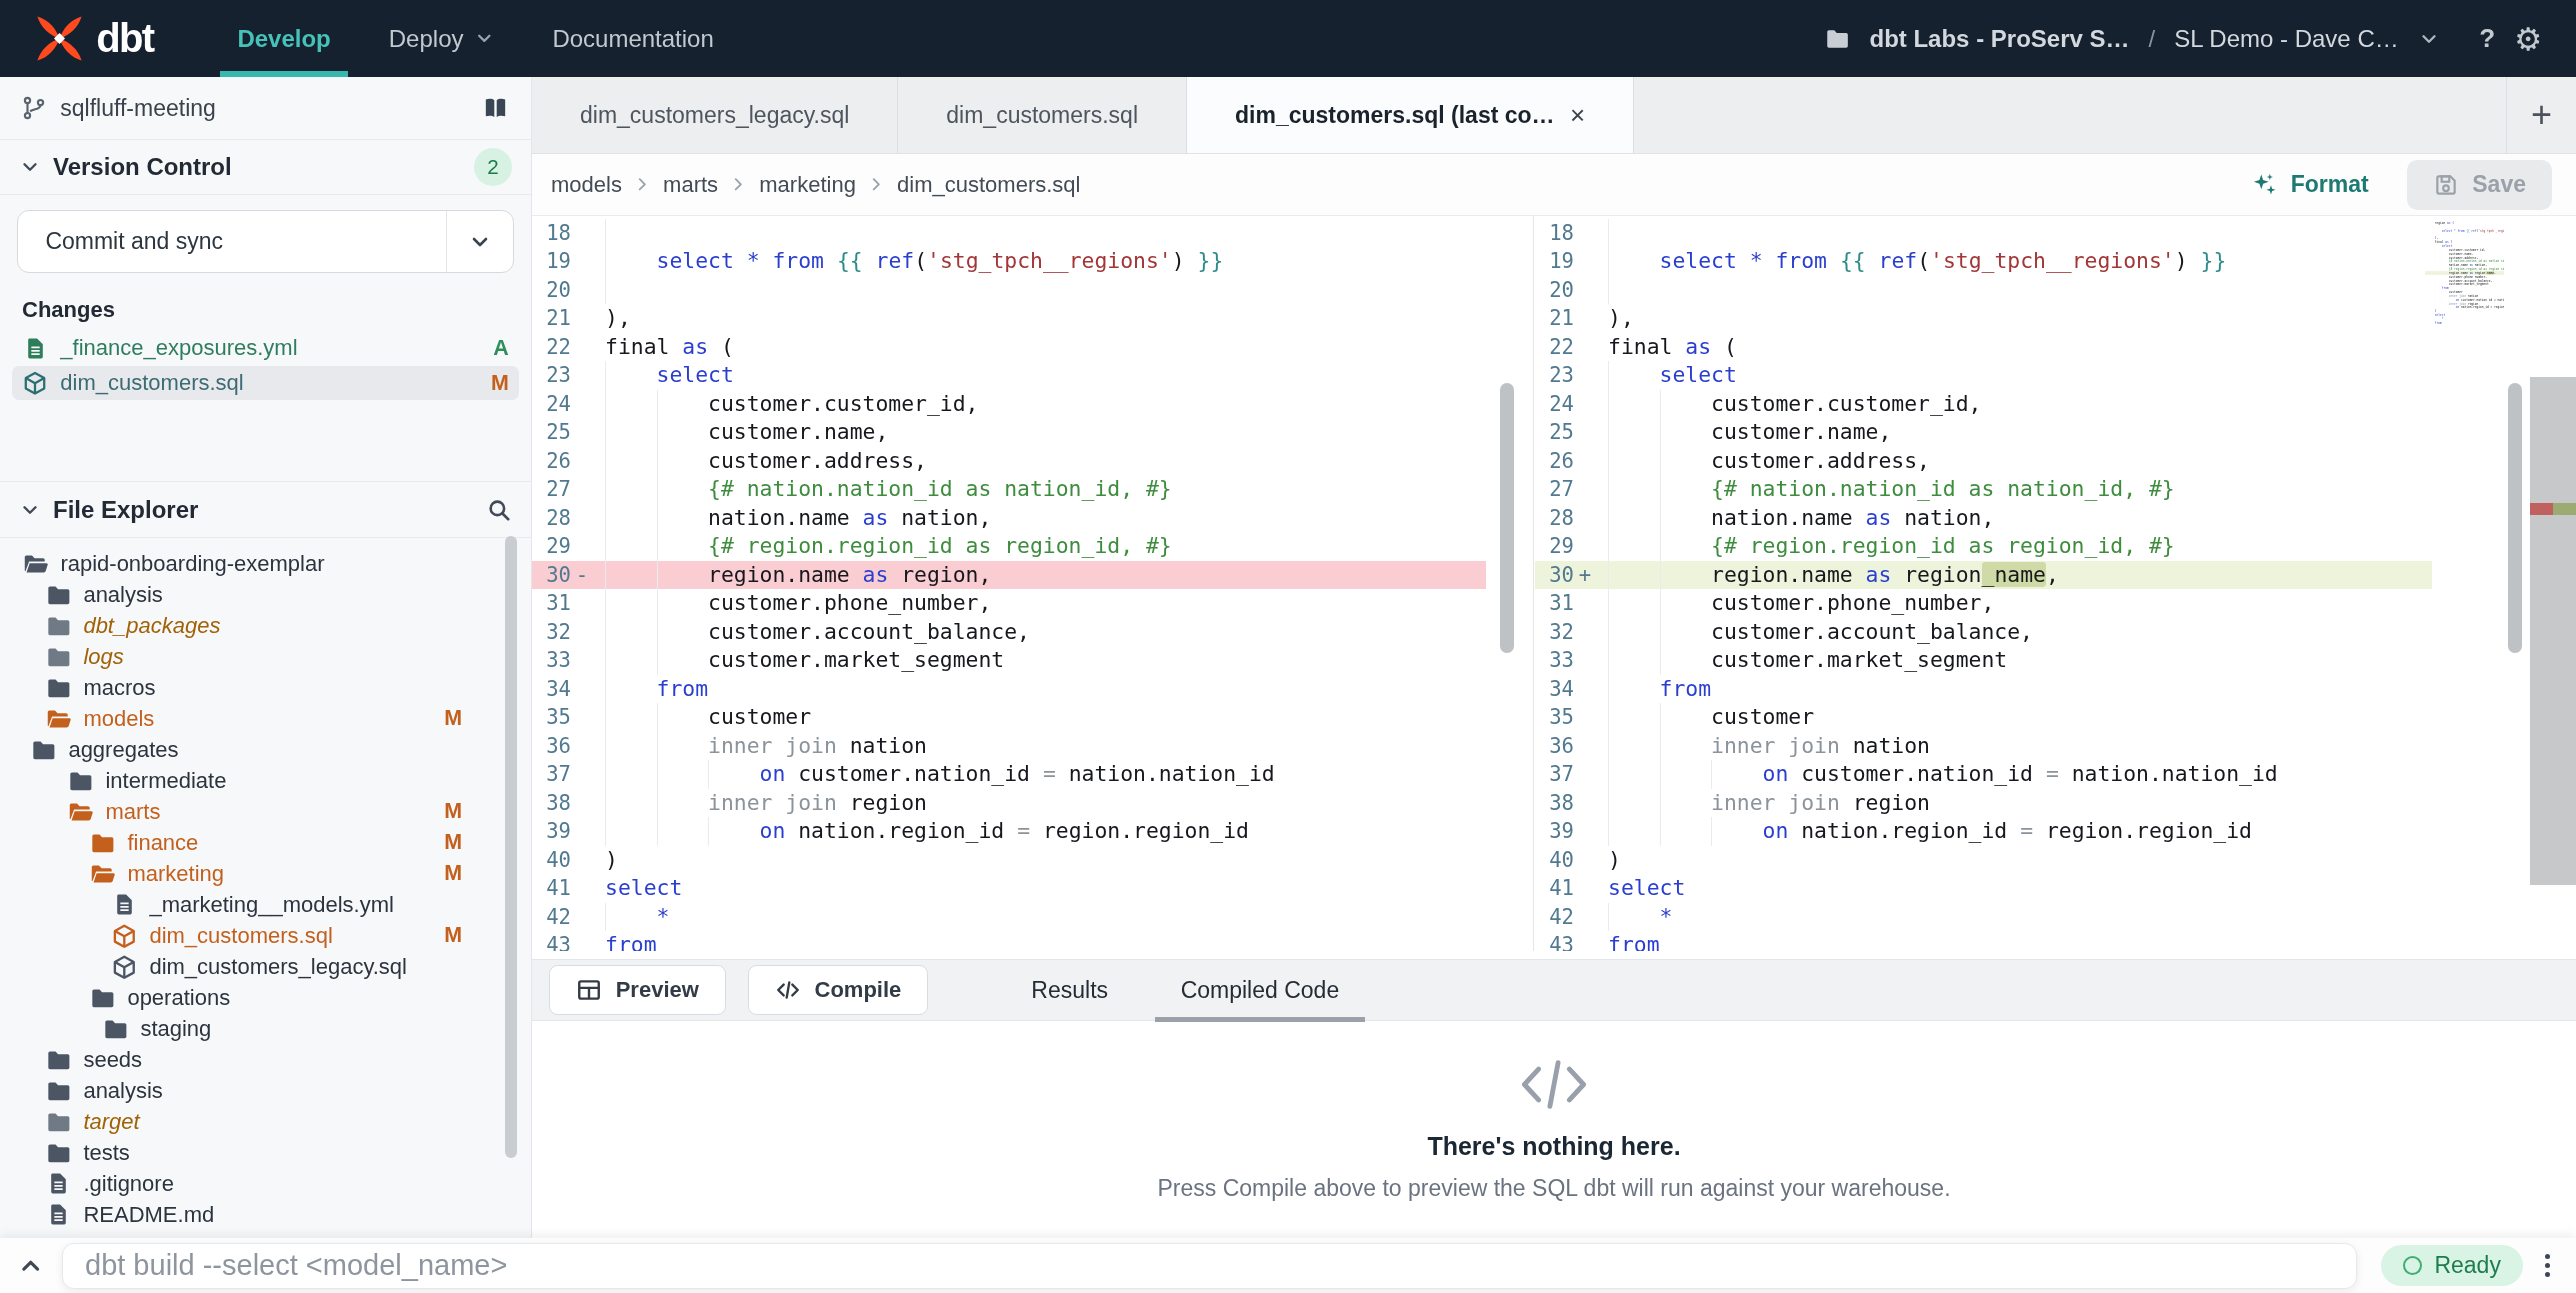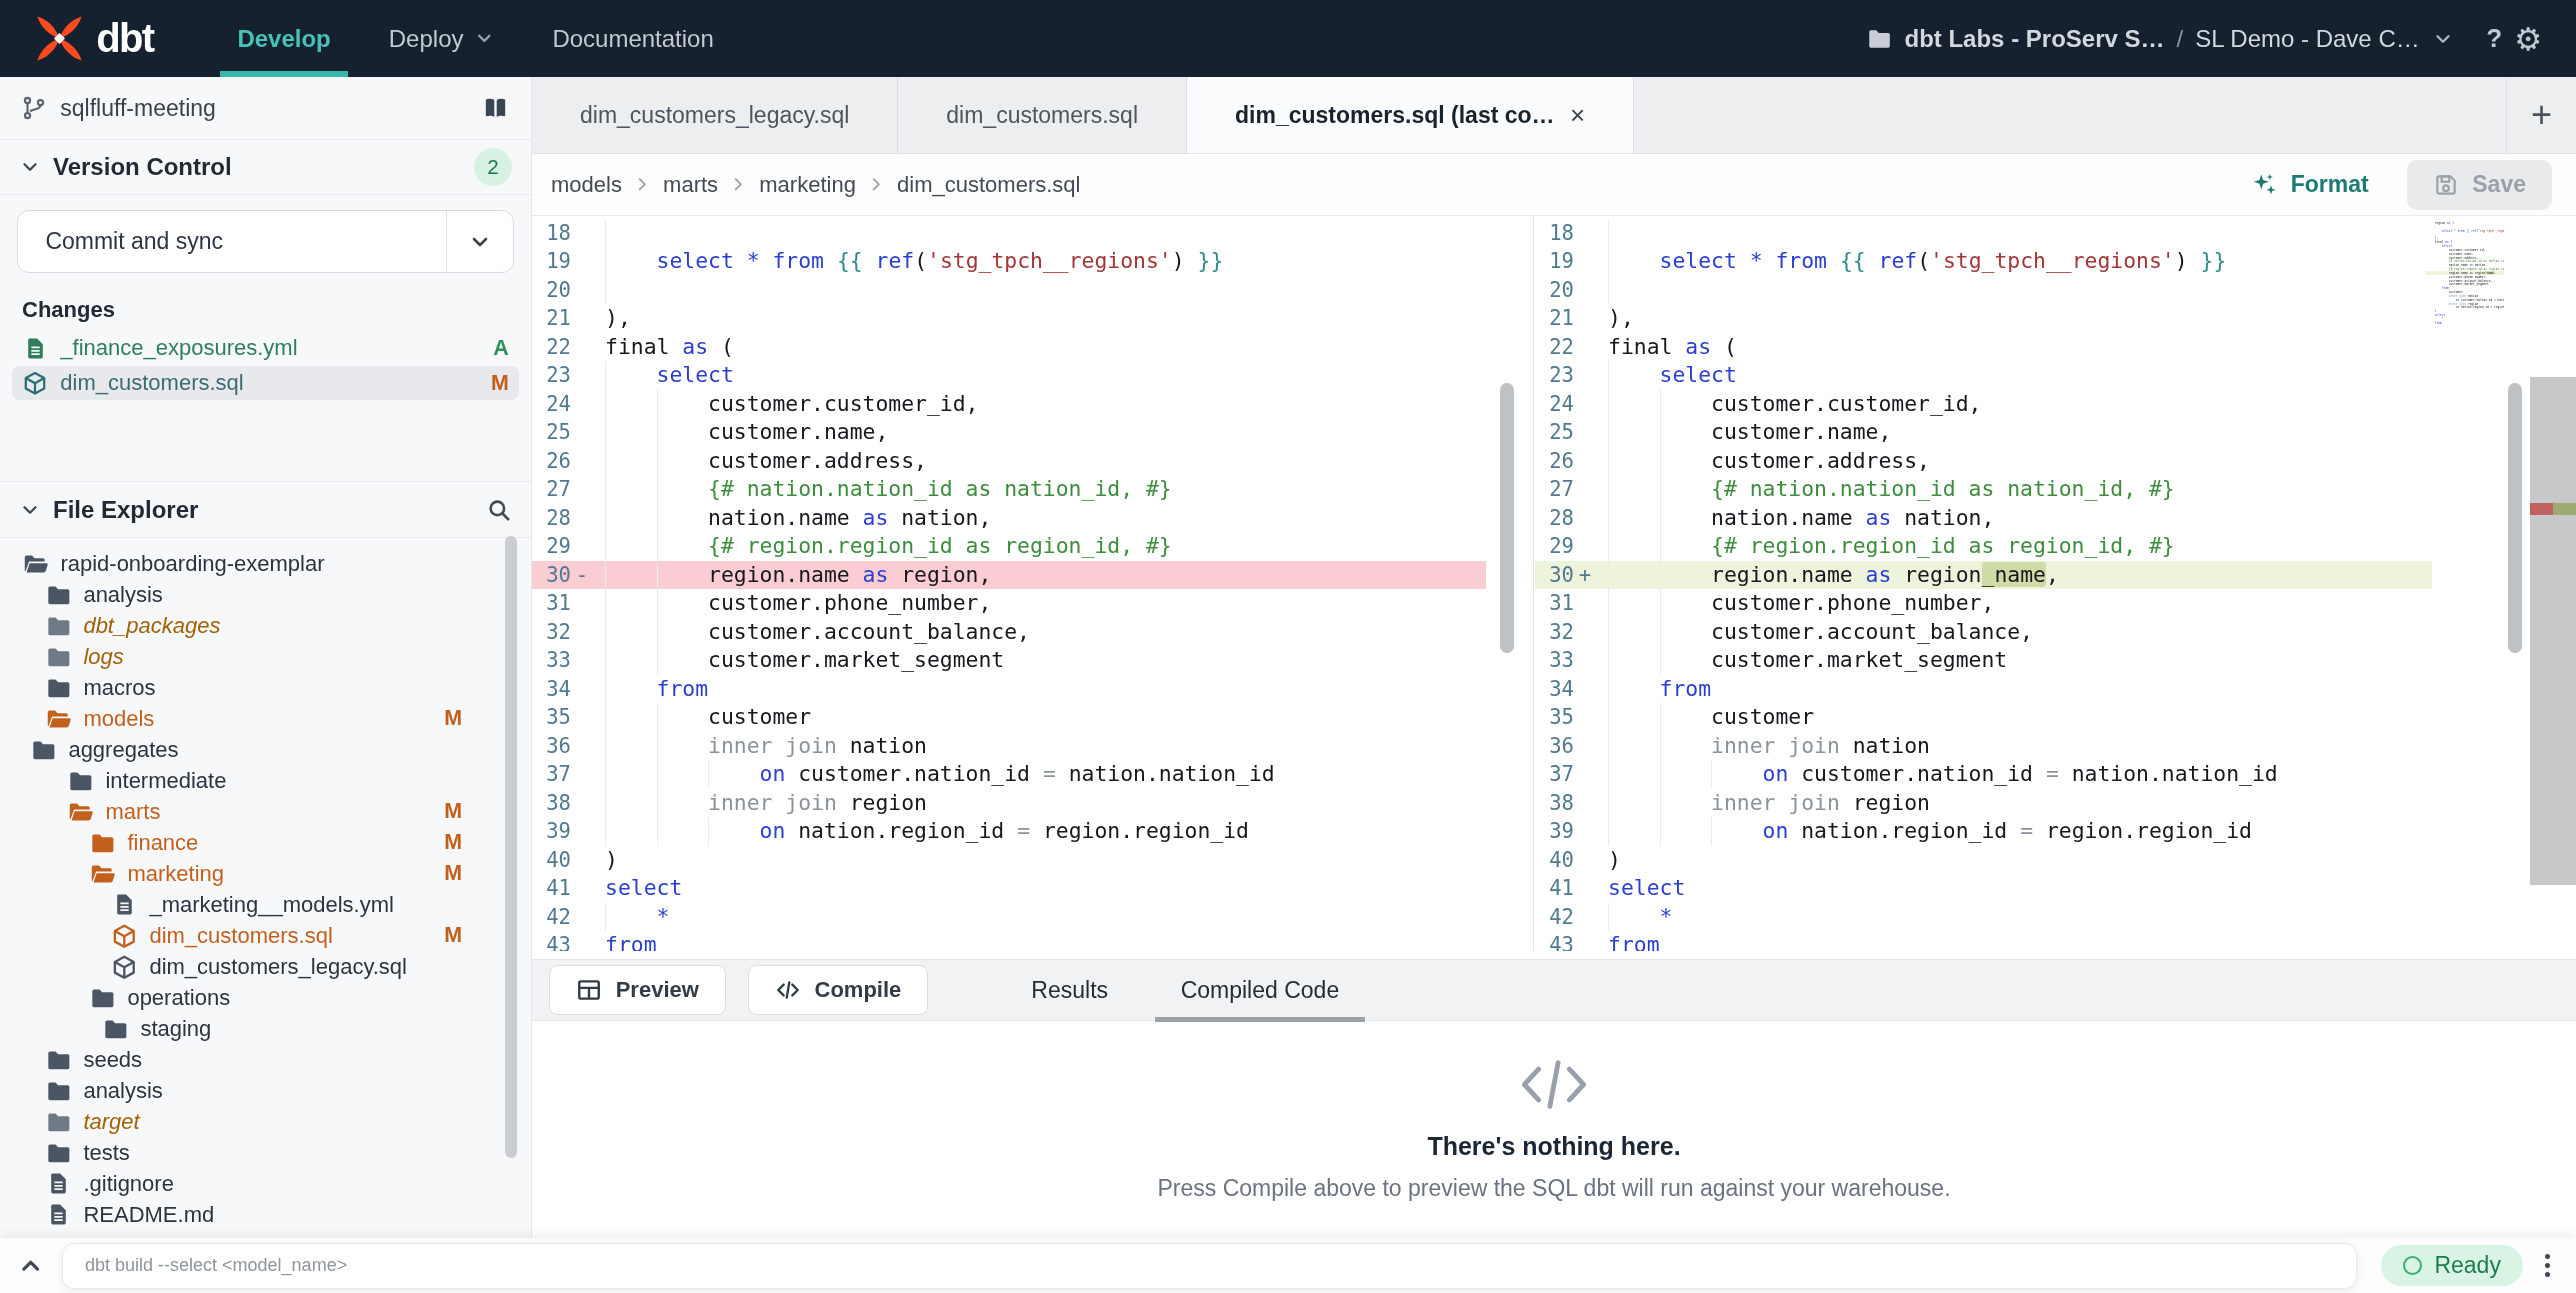--- a/index.html
+++ b/index.html
@@ -13,21 +13,21 @@
     display:flex;align-items:center;color:#c6ccd3;z-index:6}
   .logo{display:flex;align-items:center;margin-left:33px;gap:10.3px}
   .logo-mark svg{width:53px;height:53px}
   .logo-text{color:#fff;font-size:40px;font-weight:bold;letter-spacing:-1.7px}
   .nav-menus{display:flex;margin-left:55px;height:100%;align-items:stretch}
   .nav-item{position:relative;display:flex;align-items:center;padding:0 29px;font-size:24px;
     color:#c2c8cf;gap:10.3px;cursor:pointer}
   .nav-item.active{color:#46c2b8;font-weight:bold}
   .nav-item.active::after{content:"";position:absolute;left:12px;right:12px;bottom:0;height:6px;background:#38b8ad}
   .nav-item .icon{color:#9aa3ad}
-  .nav-right{margin-left:auto;display:flex;align-items:center;margin-right:34px;font-size:24px;color:#d3d8de;gap:12px}
+  .nav-right{margin-left:auto;display:flex;align-items:center;margin-right:34px;font-size:24px;color:#d3d8de;gap:19px}
   .nav-proj{display:flex;align-items:center;gap:13.7px;font-weight:bold}
   .nav-slash{color:#8b939d;font-weight:normal}
   .nav-env{font-weight:normal}
   .nav-glyph{font-size:26px;color:#c3c9d0;font-weight:bold}
   .gear-glyph{font-family:"DejaVu Sans",sans-serif;font-size:31px;font-weight:normal}
 
   
   .sidebar{position:absolute;left:0;top:77px;width:532px;height:1161px;background:#f7f8f9;
     border-right:1.7px solid #e3e6e9;overflow:hidden;z-index:2}
   .branch-row{height:63px;display:flex;align-items:center;padding:0 20.6px;border-bottom:1.7px solid #e7eaec;
@@ -134,21 +134,21 @@
   .empty-icon{color:#99a0ab;margin-bottom:19px}
   .empty-title{font-size:25px;font-weight:bold;color:#1b2733;margin-bottom:13.7px}
   .empty-sub{font-size:23px;color:#6b7380}
 
   
   .statusbar{position:absolute;left:0;top:1238px;width:2576px;height:55px;background:#fdfdfe;
     box-shadow:0 -3.4px 10.3px rgba(20,30,40,.08);display:flex;align-items:center;z-index:8}
   .collapse{width:62px;display:flex;justify-content:center;color:#3f4854;cursor:pointer}
   .cmd-input{flex:1;height:46px;border:1.7px solid #e6e9ec;border-radius:12px;background:#fff;
     box-shadow:0 2.6px 8.6px rgba(20,30,40,.08);font-family:"Liberation Sans",sans-serif;
-    font-size:18px;color:#0f172a;padding:0 22px;outline:none;margin-right:24px}
+    font-size:29px;color:#0f172a;padding:0 22px;outline:none;margin-right:24px}
   .cmd-input::placeholder{color:#8e959e}
   .ready-pill{display:flex;align-items:center;gap:12px;background:#d9f4e5;border-radius:22px;height:41px;
     padding:0 22px;color:#1e7c4f;font-size:23px}
   .ring{width:19px;height:19px;border:2.6px solid #3fae73;border-radius:50%}
   .kebab{display:flex;flex-direction:column;gap:4.3px;margin:0 26px 0 22px;cursor:pointer}
   .kebab i{width:5.1px;height:5.1px;border-radius:50%;background:#3c4654}
 </style>
 </head>
 <body>
 

